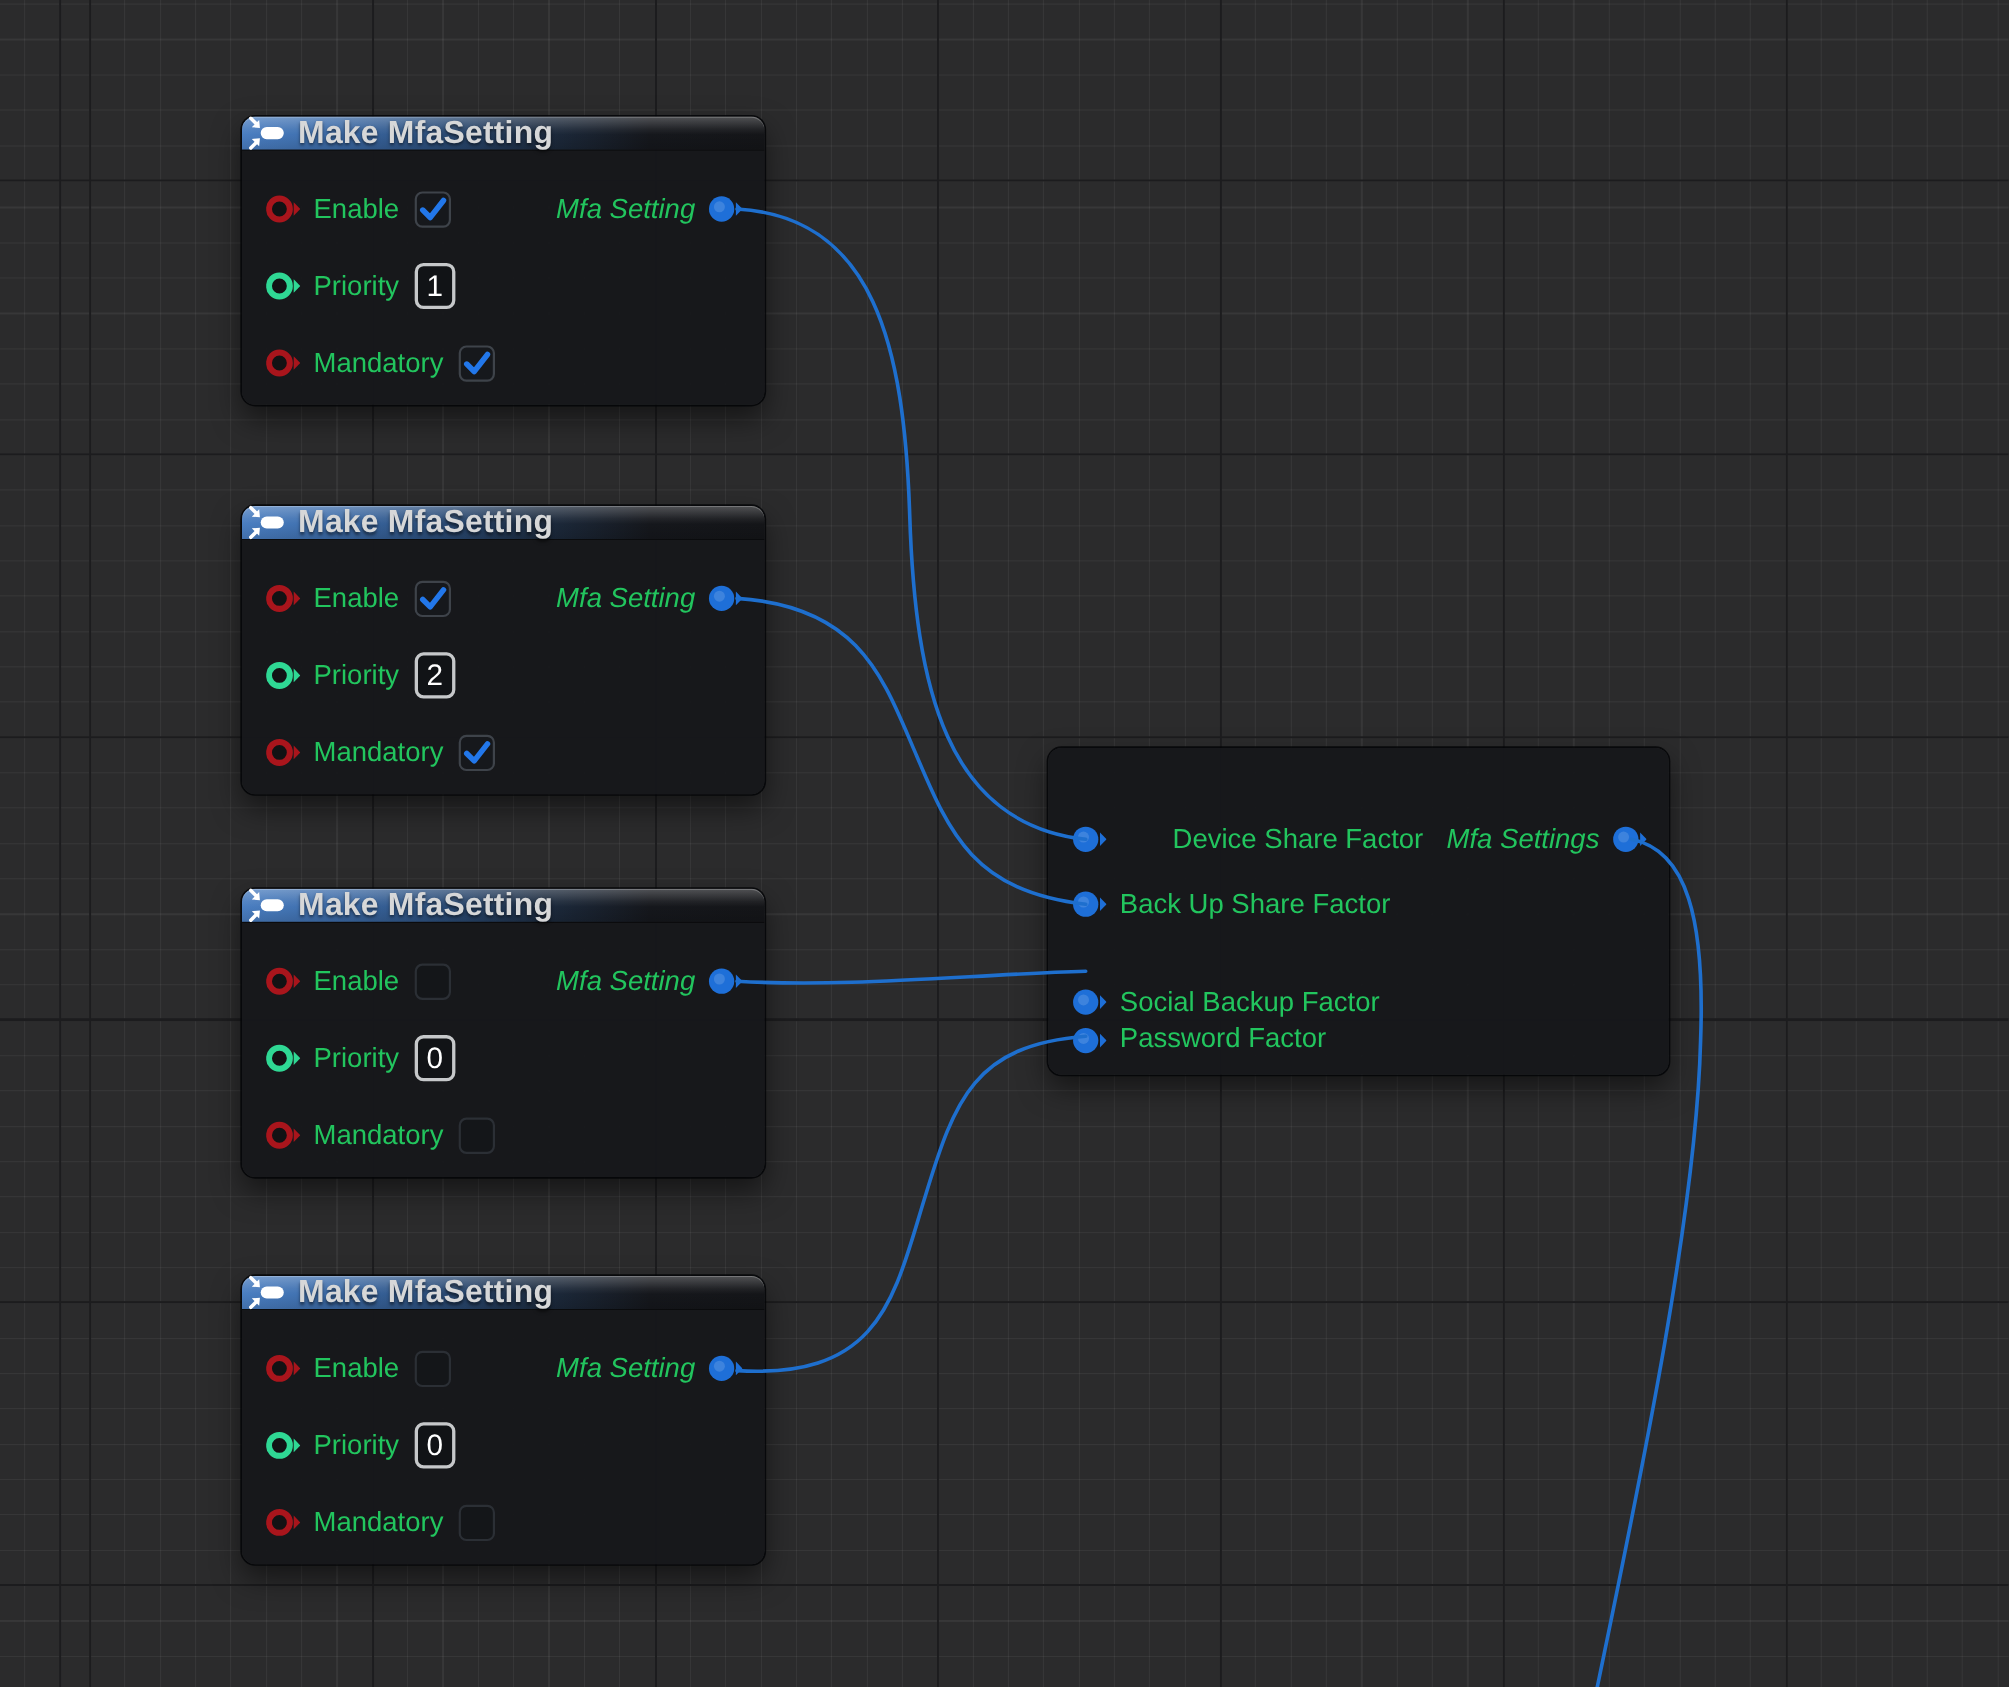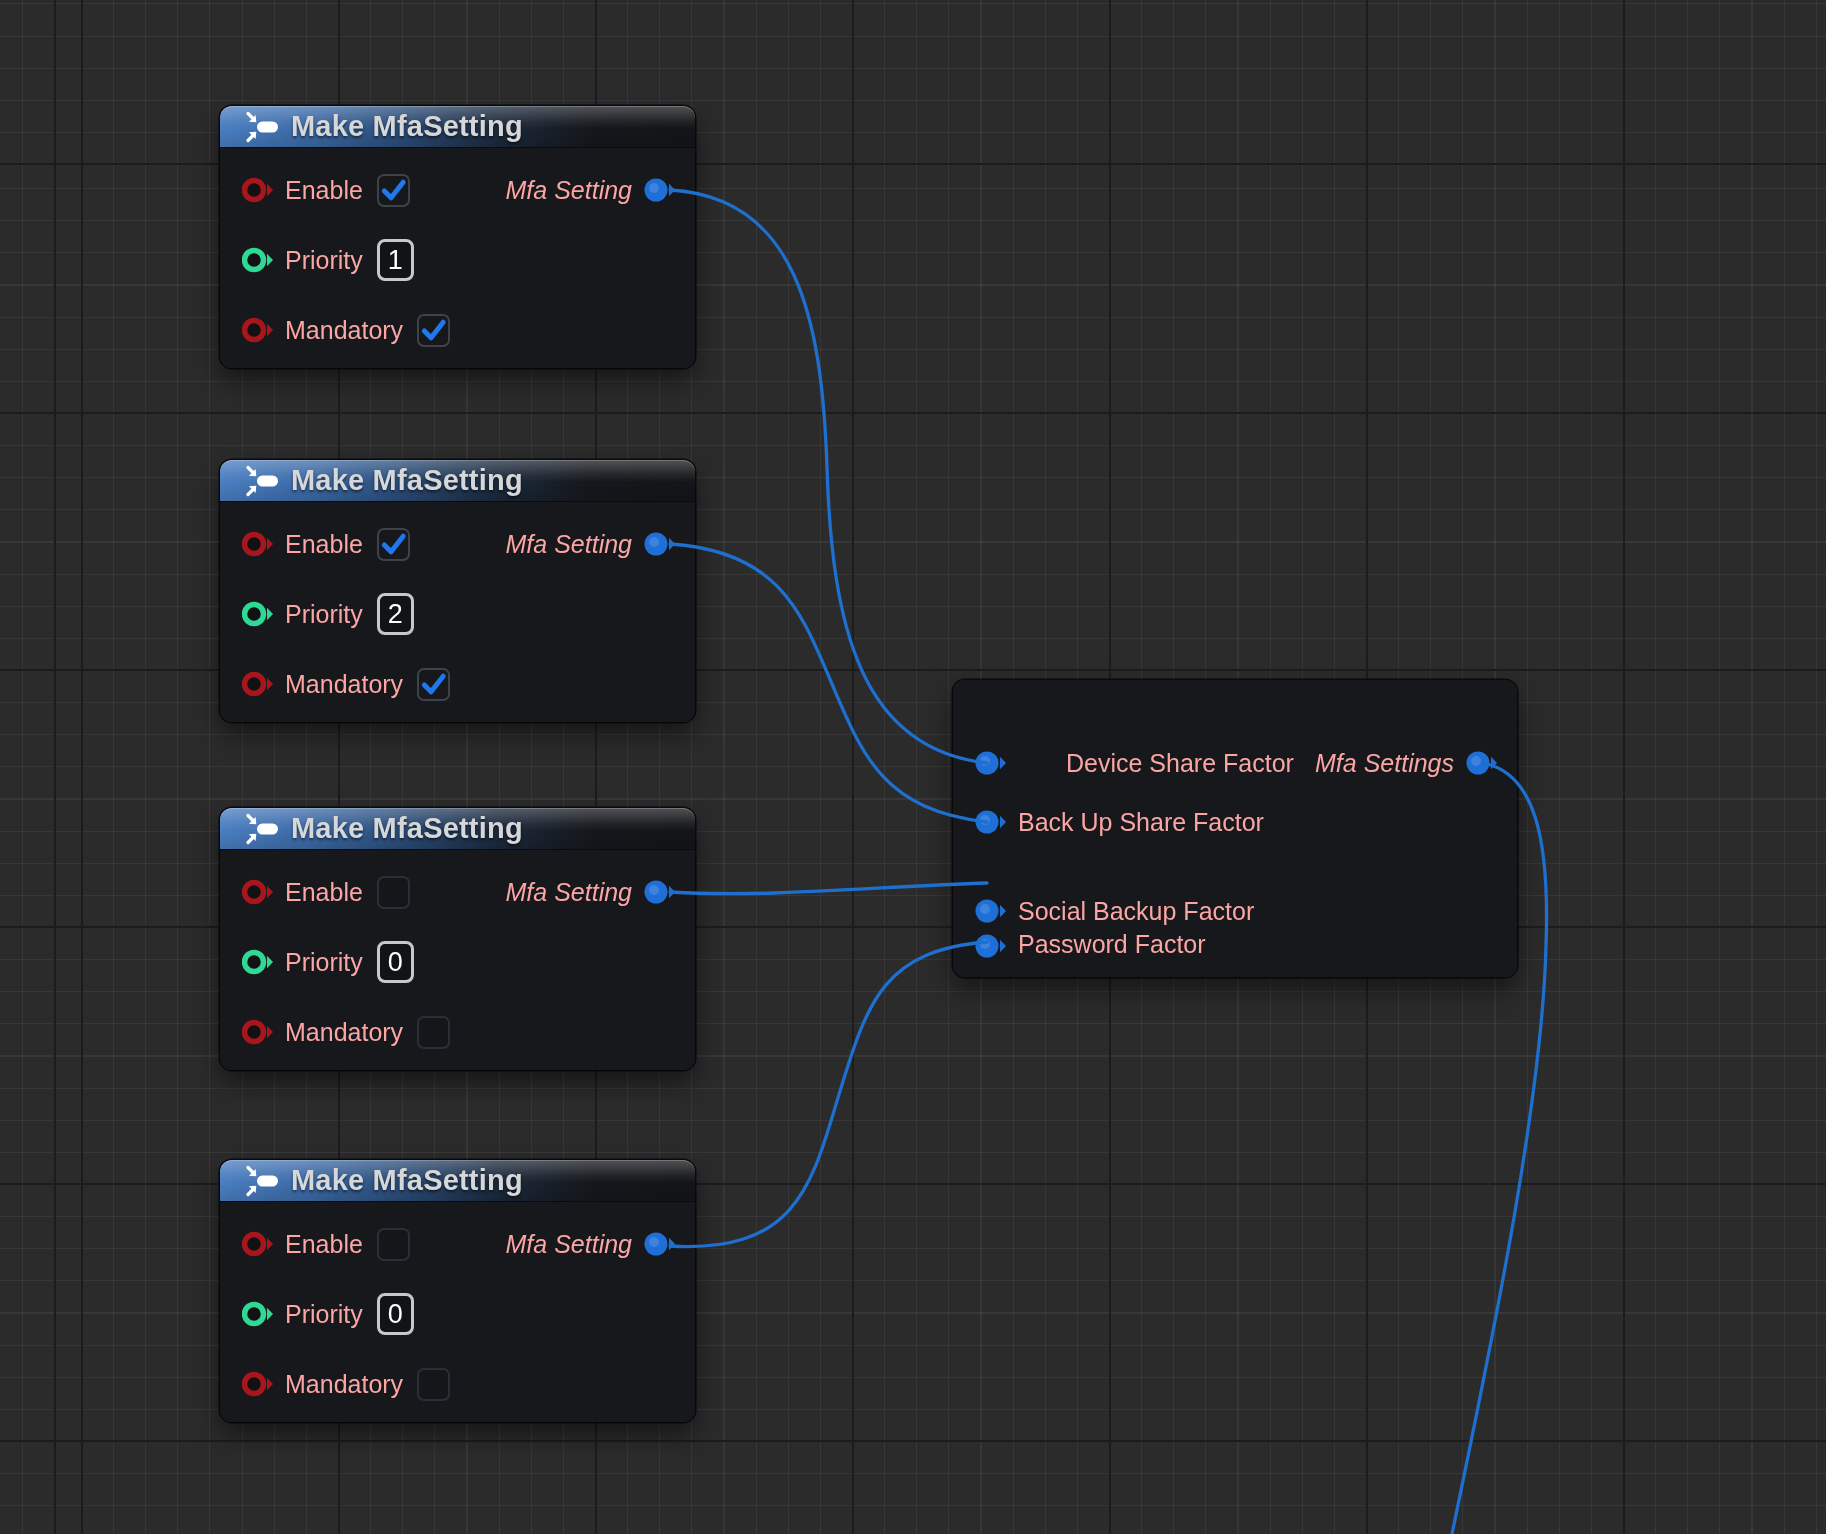--- a/index.html
+++ b/index.html
@@ -19,39 +19,39 @@
     background-position:81px 165px;
   }
   #wires{position:absolute;left:0;top:0;z-index:3;pointer-events:none;}
   #wires path{pointer-events:stroke;}
   .node{
     position:absolute;z-index:2;border-radius:12px;
     background:rgba(23,24,27,0.97);
     box-shadow:0 0 0 1.5px rgba(4,5,7,0.85), 0 12px 26px rgba(0,0,0,0.5);
   }
   .header{
-    position:absolute;left:0;top:0;right:0;height:42px;
+    position:absolute;left:0;top:0;right:0;height:31px;
     border-radius:12px 12px 0 0;
-    display:flex;align-items:center;padding-left:24px;box-sizing:border-box;
+    display:flex;align-items:center;padding-left:4px;box-sizing:border-box;
     background:
       linear-gradient(180deg,rgba(255,255,255,0.26) 0%,rgba(255,255,255,0.06) 38%,rgba(255,255,255,0) 55%,rgba(0,0,0,0.12) 100%),
       linear-gradient(90deg,#4a7ec1 0%,#3c6ba8 18%,#2b4d79 38%,#1c2a3d 58%,#15171c 78%,#141518 100%);
     box-shadow:inset 0 1px 0 rgba(255,255,255,0.22);
     border-bottom:1px solid #0a0b0d;
   }
   .title{
     font-size:29px;font-weight:bold;color:#d6d7d8;
     text-shadow:0 2px 3px rgba(0,0,0,0.55);
     margin-left:11px;letter-spacing:0.2px;white-space:nowrap;
   }
   .hicon{display:flex;align-items:center;}
   .row{position:absolute;display:flex;align-items:center;height:34px;}
   .row.in{left:22px;}
   .row.out{right:20px;}
-  .plabel{font-size:25px;color:#fca5a5;white-space:nowrap;margin:0 14px 0 12px;}
+  .plabel{font-size:25px;color:#22c55e;white-space:nowrap;margin:0 14px 0 12px;}
   .row.out .plabel{margin:0 12px 0 15px;font-style:italic;}
   .pin{display:block;flex:none;}
   .checkbox{
     width:33px;height:33px;flex:none;border-radius:7px;box-sizing:border-box;
     background:#16181c;border:2px solid #3e434a;
     display:flex;align-items:center;justify-content:center;
   }
   .checkbox.unchecked{border-color:#2b2f35;background:#141619;}
   .numfield{
     min-width:37px;height:42px;box-sizing:border-box;padding:0 5px;flex:none;

